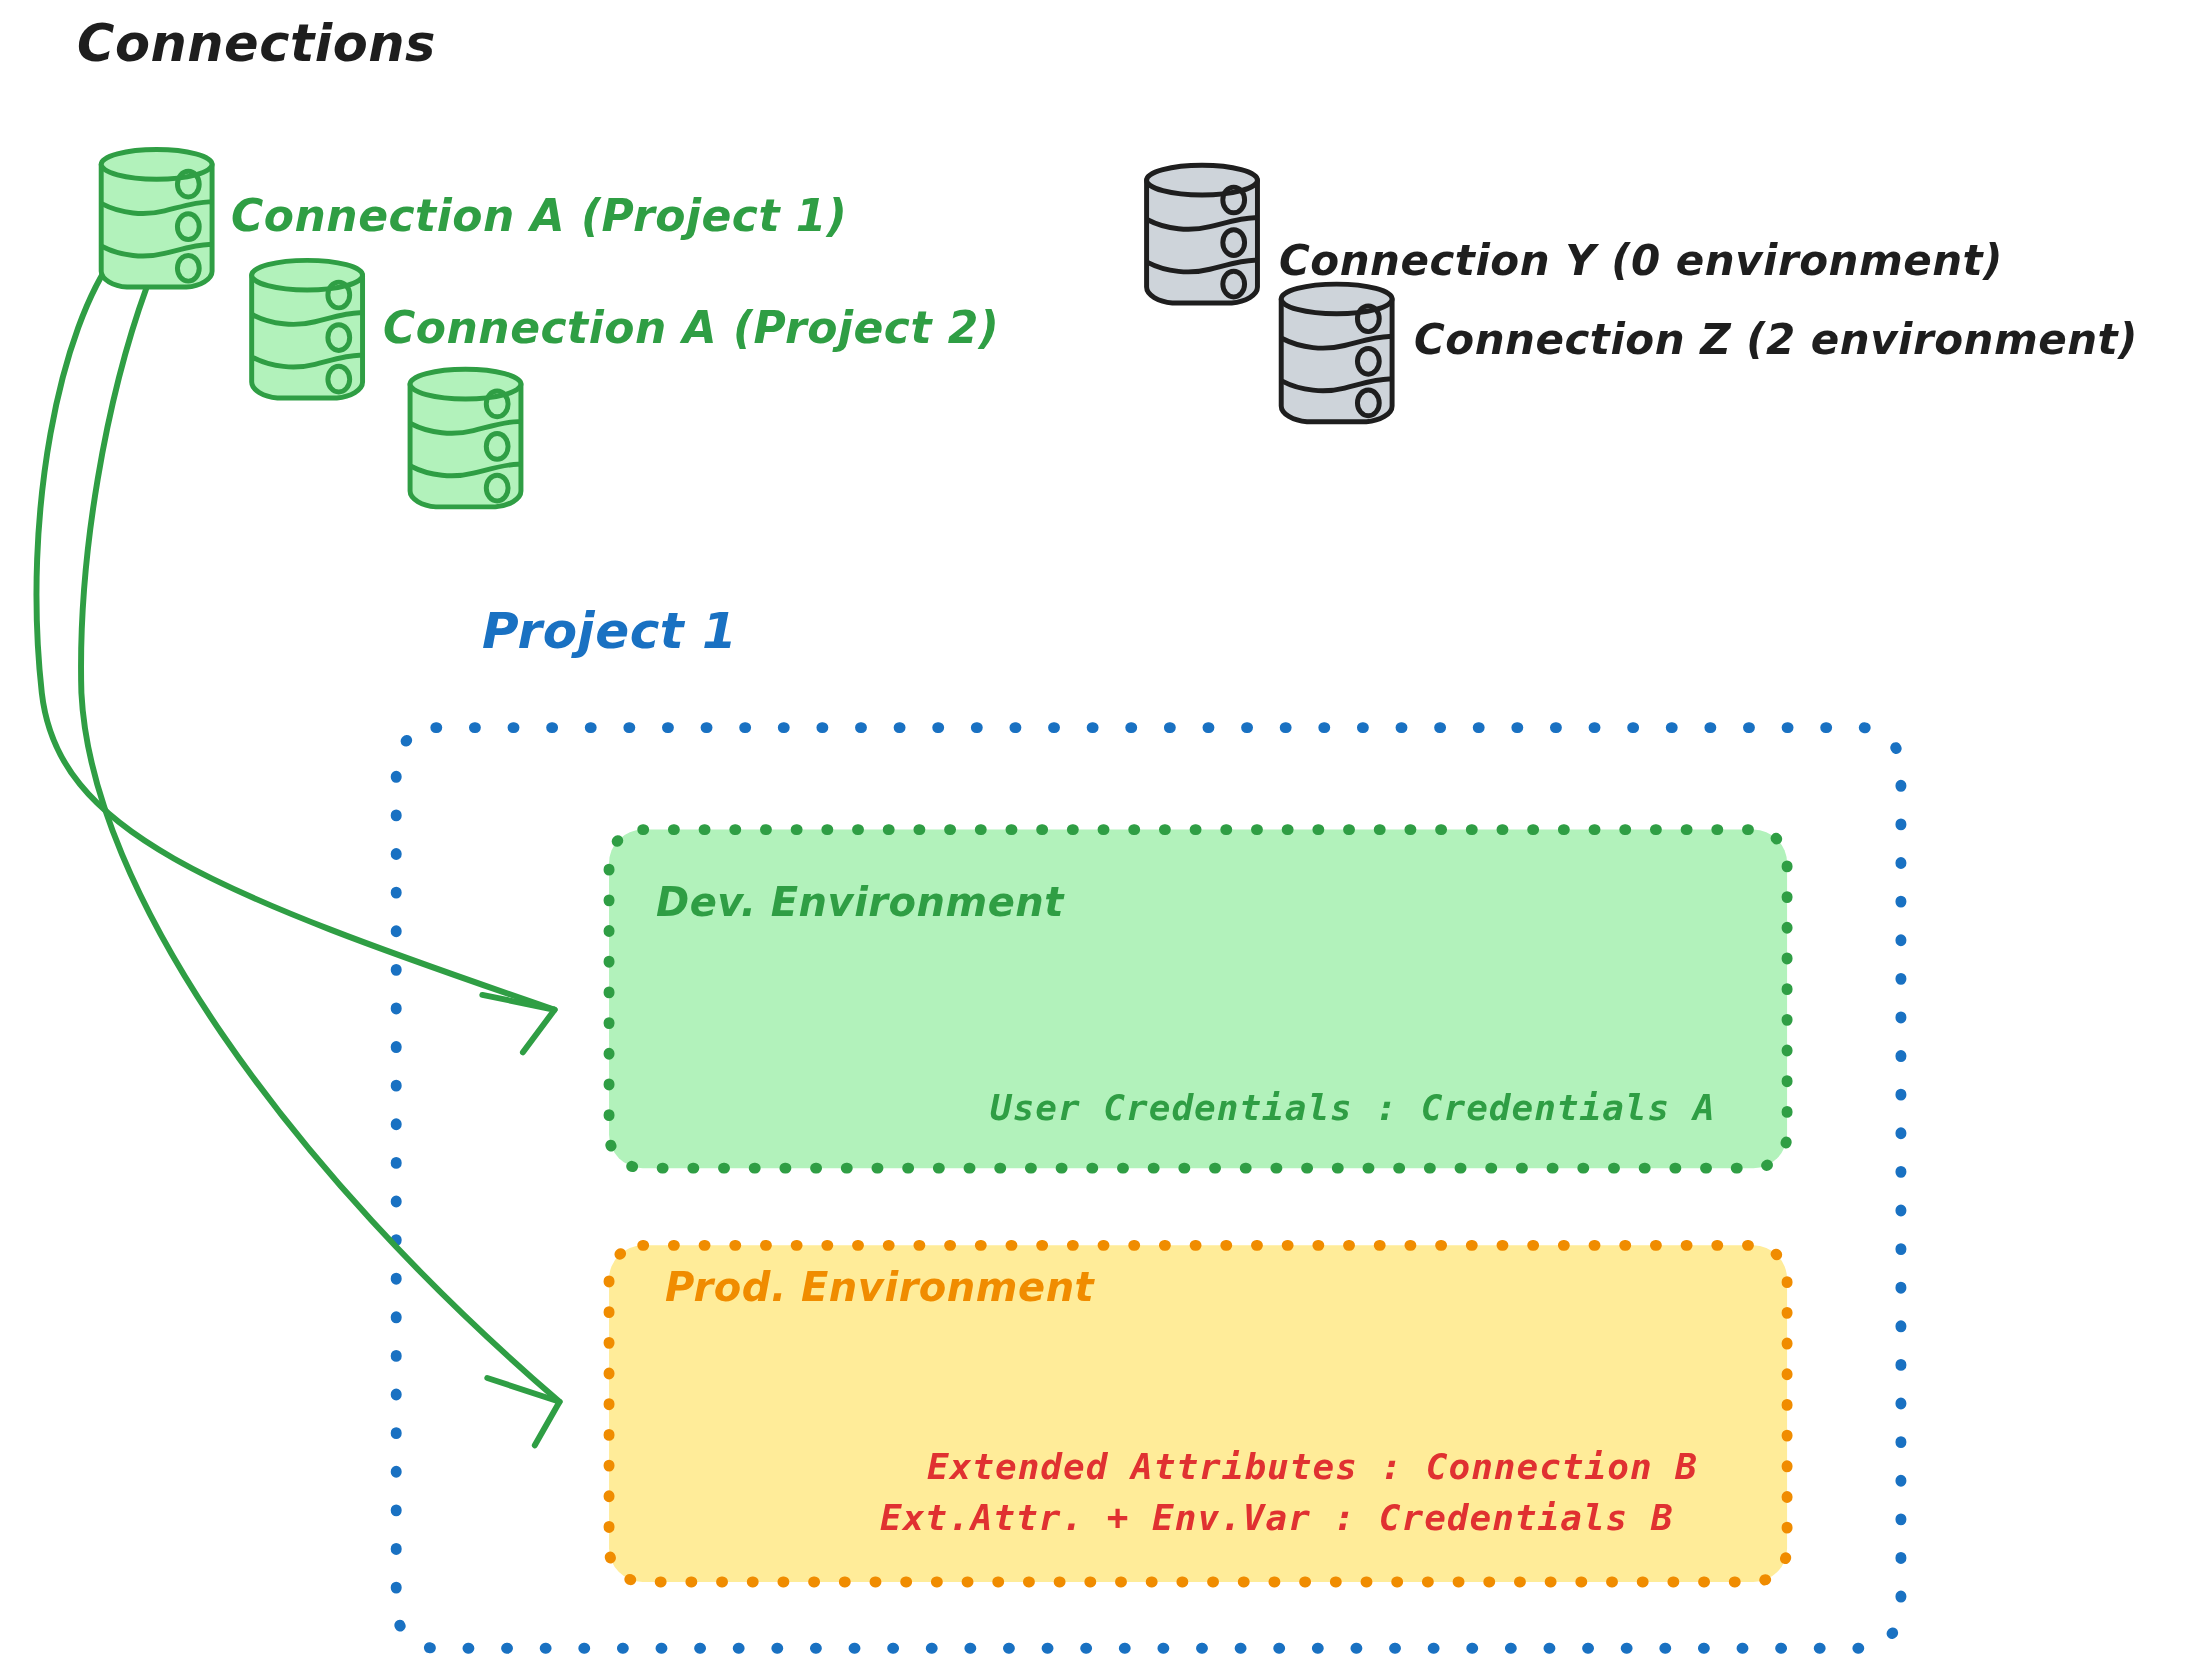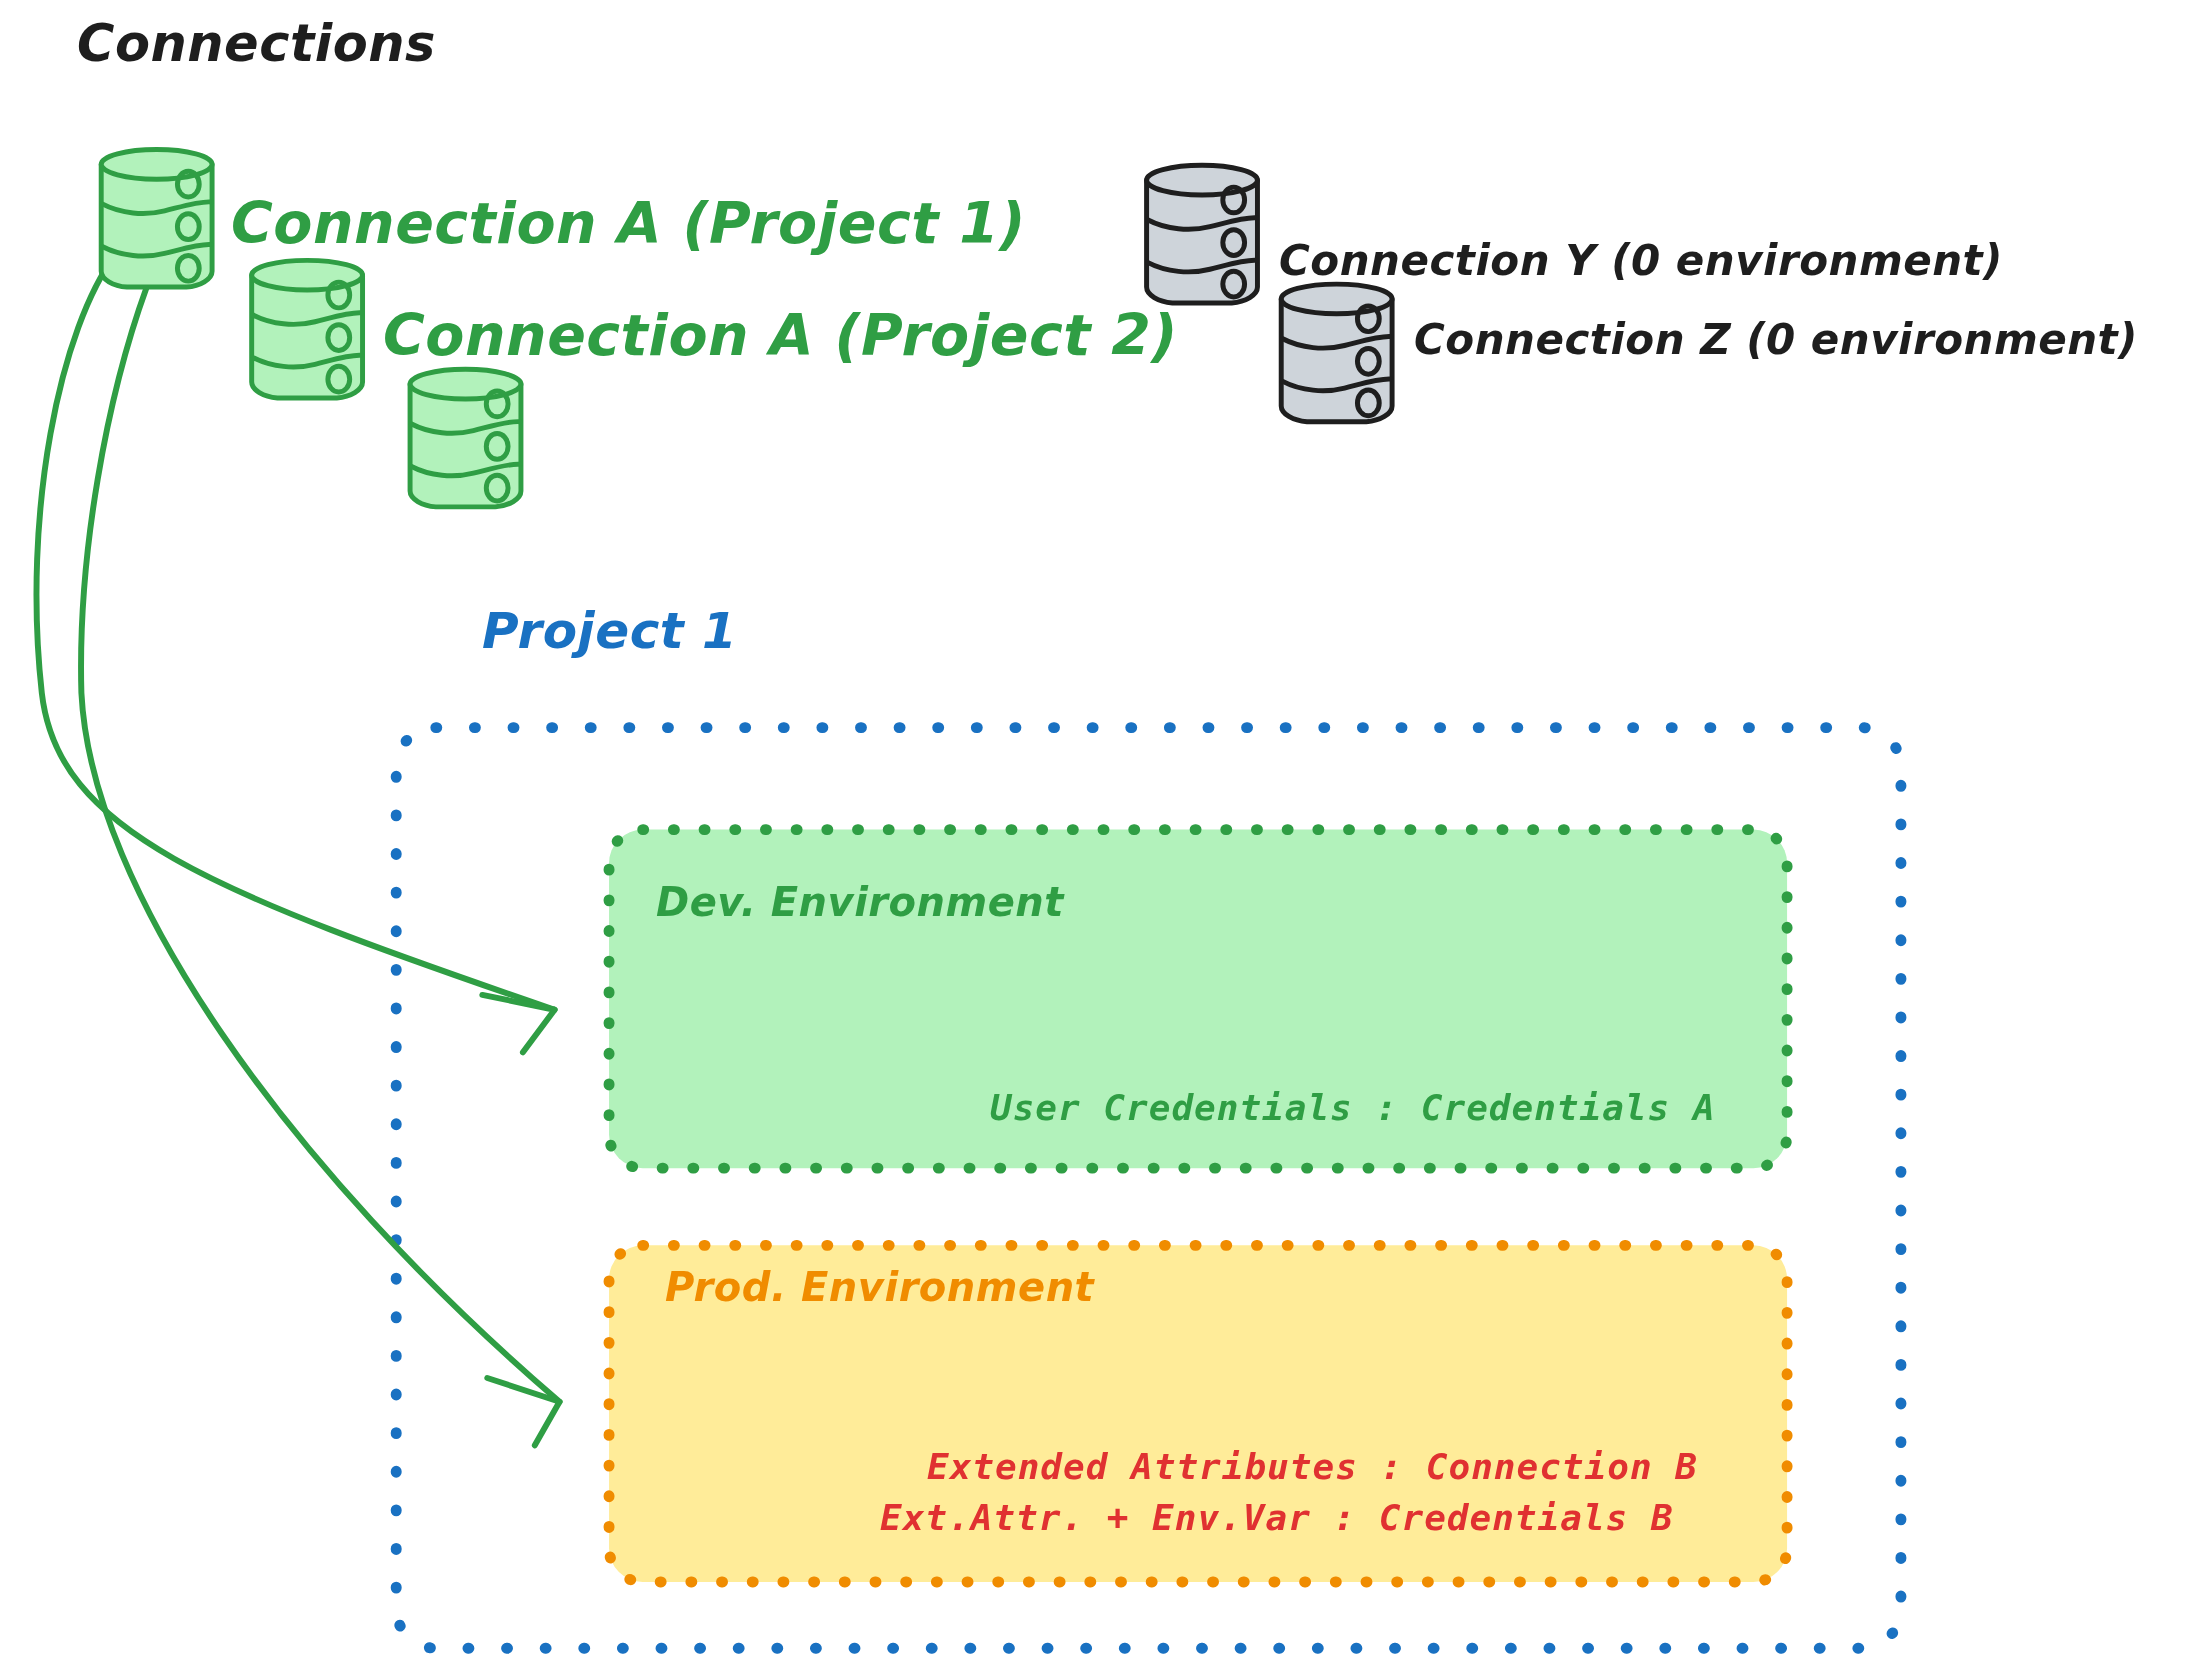--- a/index.html
+++ b/index.html
@@ -43,21 +43,21 @@
   }
 
   #page-title {
     left: 77px;
     top: 14px;
     font-size: 51px;
     color: #1e1e1e;
   }
 
   .conn-label-green {
-    font-size: 57px;
+    font-size: 44px;
     color: #2f9e44;
   }
   .conn-label-black {
     font-size: 42px;
     color: #1e1e1e;
   }
 
   #project-title {
     left: 482px;
     top: 602px;
@@ -172,21 +172,21 @@
 
   <div class="hand" id="page-title">Connections</div>
 
   <div class="hand conn-label-green" style="left:231px; top:190px;">Connection A (Project 1)</div>
 
   <div class="hand conn-label-green" style="left:383px; top:302px;">Connection A (Project 2)</div>
 
 
   <div class="hand conn-label-black" style="left:1279px; top:196px;margin-top:40px;">Connection Y (0 environment)</div>
 
-  <div class="hand conn-label-black" style="left:1414px; top:315px;">Connection Z (0 environment)</div>
+  <div class="hand conn-label-black" style="left:1414px; top:315px;">Connection Z (2 environment)</div>
 
   <div class="hand" id="project-title">Project 1</div>
 
   <div class="hand" id="dev-env-title">Dev. Environment</div>
 
   <div class="mono" id="dev-cred-line">User Credentials : Credentials A</div>
 
   <div class="hand" id="prod-env-title">Prod. Environment</div>
 
   <div class="mono" id="prod-cred-line-1">Extended Attributes : Connection B</div>

